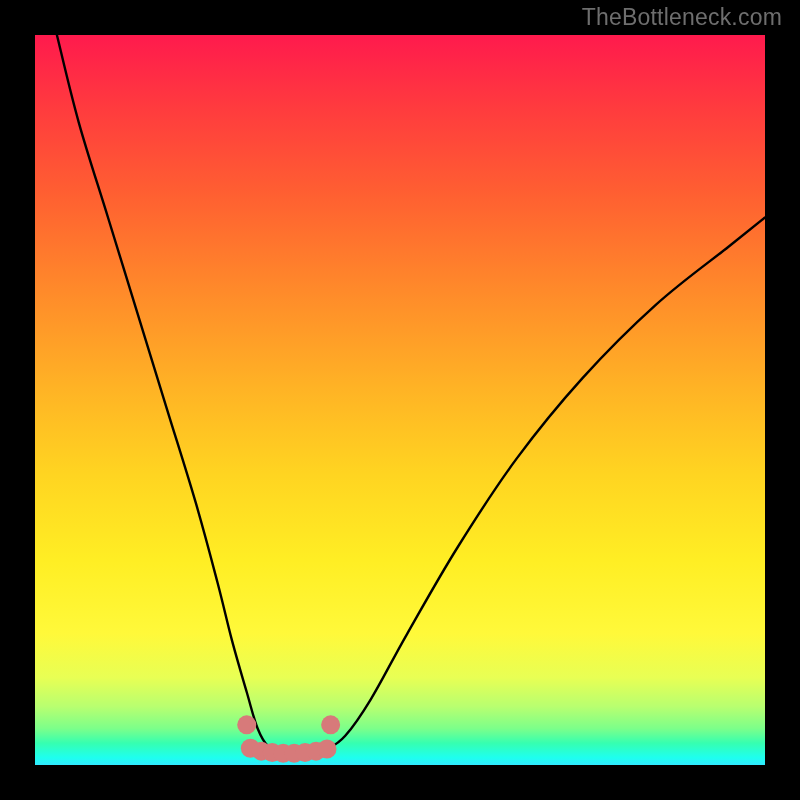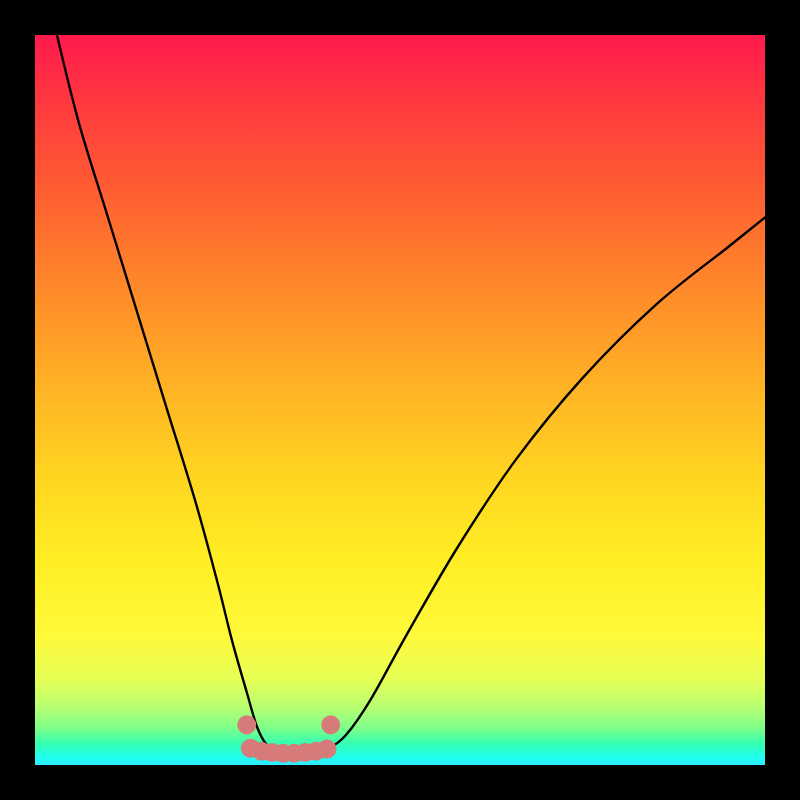--- a/index.html
+++ b/index.html
@@ -58,20 +58,21 @@
     width: 730px;
     height: 730px;
     display: block;
   }
 </style>
 </head>
 <body>
 
 <div class="frame">
 
+  <div class="watermark">TheBottleneck.com</div>
 
   <div class="plot-area">
     <svg class="curve" viewBox="0 0 730 730" preserveAspectRatio="none">
       <g id="curve-group">
           <path d="M 21.9 0 C 25.842 15.768000000000004, 34.602 54.75000000000002, 43.8 87.60000000000002 C 52.998 120.45000000000002, 62.488 148.336, 73 182.5 C 83.512 216.664, 91.688 243.236, 102.2 277.4 C 112.712 311.56399999999996, 120.888 338.136, 131.4 372.3 C 141.912 406.464, 151.402 435.664, 160.6 467.2 C 169.798 498.736, 175.93 522.534, 182.5 547.5 C 189.07 572.466, 191.84400000000002 586.1899999999999, 197.10000000000002 605.9 C 202.35600000000002 625.61, 207.101 641.232, 211.7 657 C 216.29899999999998 672.768, 218.708 683.645, 222.65 693.5 C 226.592 703.355, 229.001 707.5452, 233.6 711.75 C 238.19899999999998 715.9548, 242.94400000000002 715.6774, 248.20000000000002 716.86 C 253.45600000000002 718.0426, 257.54400000000004 718.1886000000001, 262.8 718.32 C 268.056 718.4514, 272.144 718.3784, 277.4 717.59 C 282.65599999999995 716.8016, 286.087 716.9622, 292 713.94 C 297.913 710.9178, 302.366 709.7352, 310.25 700.8 C 318.134 691.8648, 324.63100000000003 682.6959999999999, 335.8 664.3 C 346.969 645.904, 356.53200000000004 626.194, 372.3 598.6 C 388.068 571.0060000000001, 403.69 542.536, 423.4 511 C 443.10999999999996 479.464, 459.462 453.622, 481.8 423.40000000000003 C 504.13800000000003 393.17800000000005, 522.534 370.69399999999996, 547.5 343.09999999999997 C 572.466 315.506, 594.22 293.752, 620.5 270.1 C 646.78 246.44800000000004, 673.79 227.46800000000005, 693.5 211.70000000000005 C 713.21 195.93200000000004, 723.43 187.756, 730 182.5" fill="none" stroke="#000" stroke-width="2.4" stroke-linecap="round" stroke-linejoin="round"></path>
         </g>
       <g id="marker-group">
           <circle cx="215.35" cy="713.21" r="9.5" fill="#d77a7a"></circle>
           <circle cx="226.3" cy="716.13" r="9.5" fill="#d77a7a"></circle>
           <circle cx="237.25" cy="717.59" r="9.5" fill="#d77a7a"></circle>

